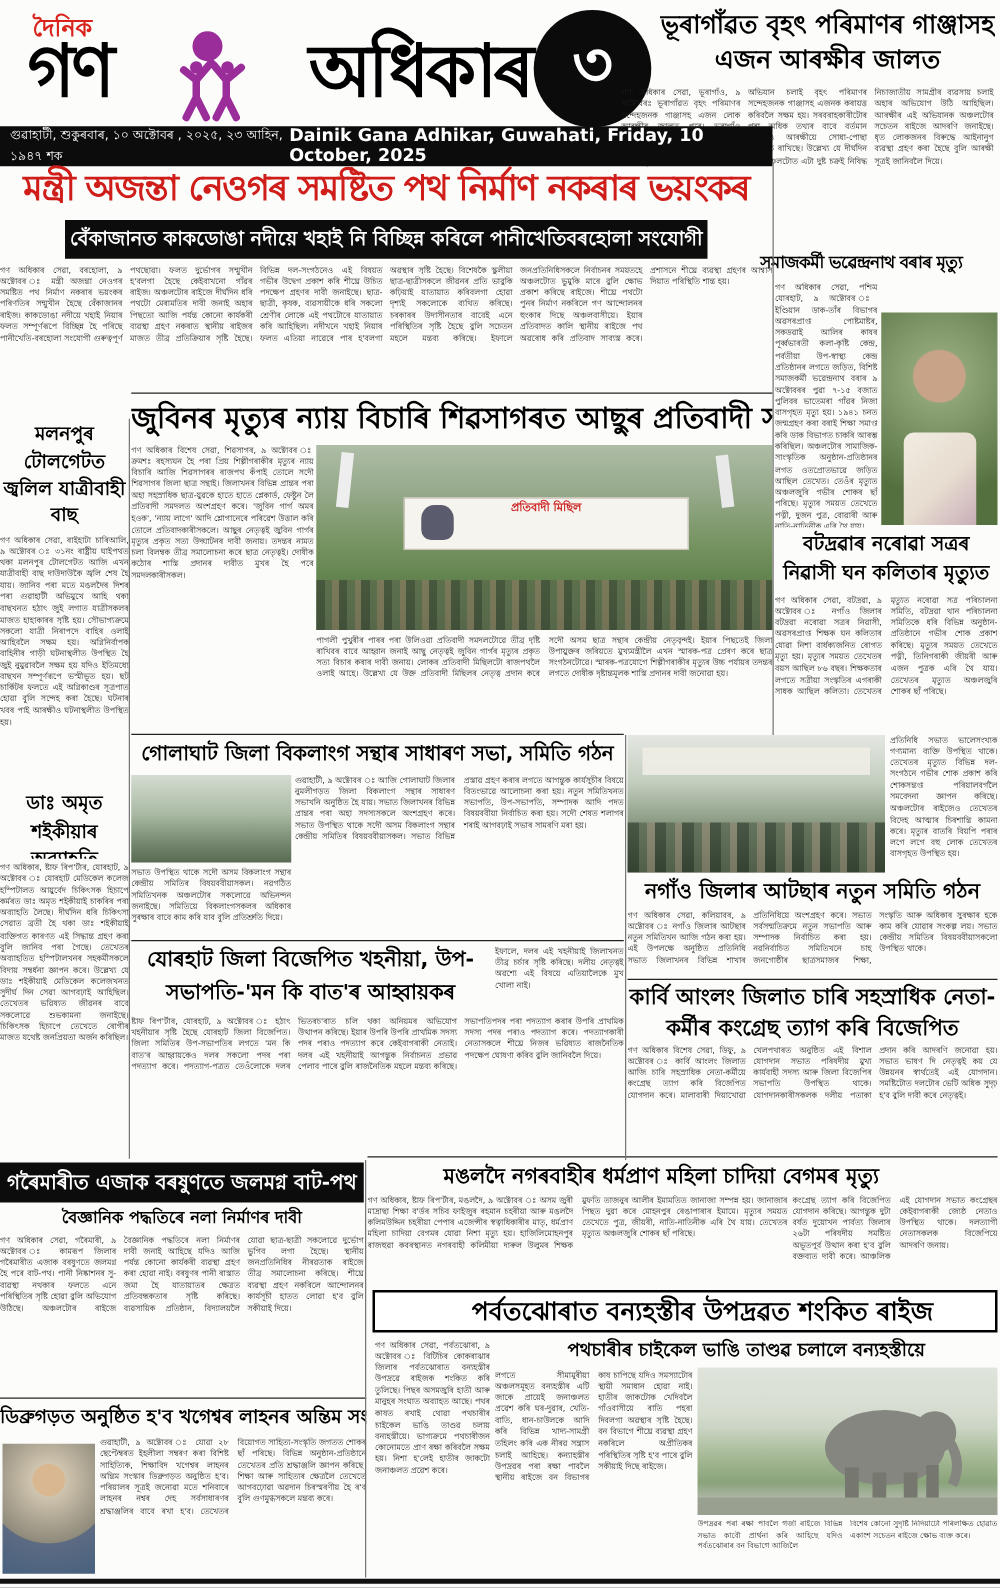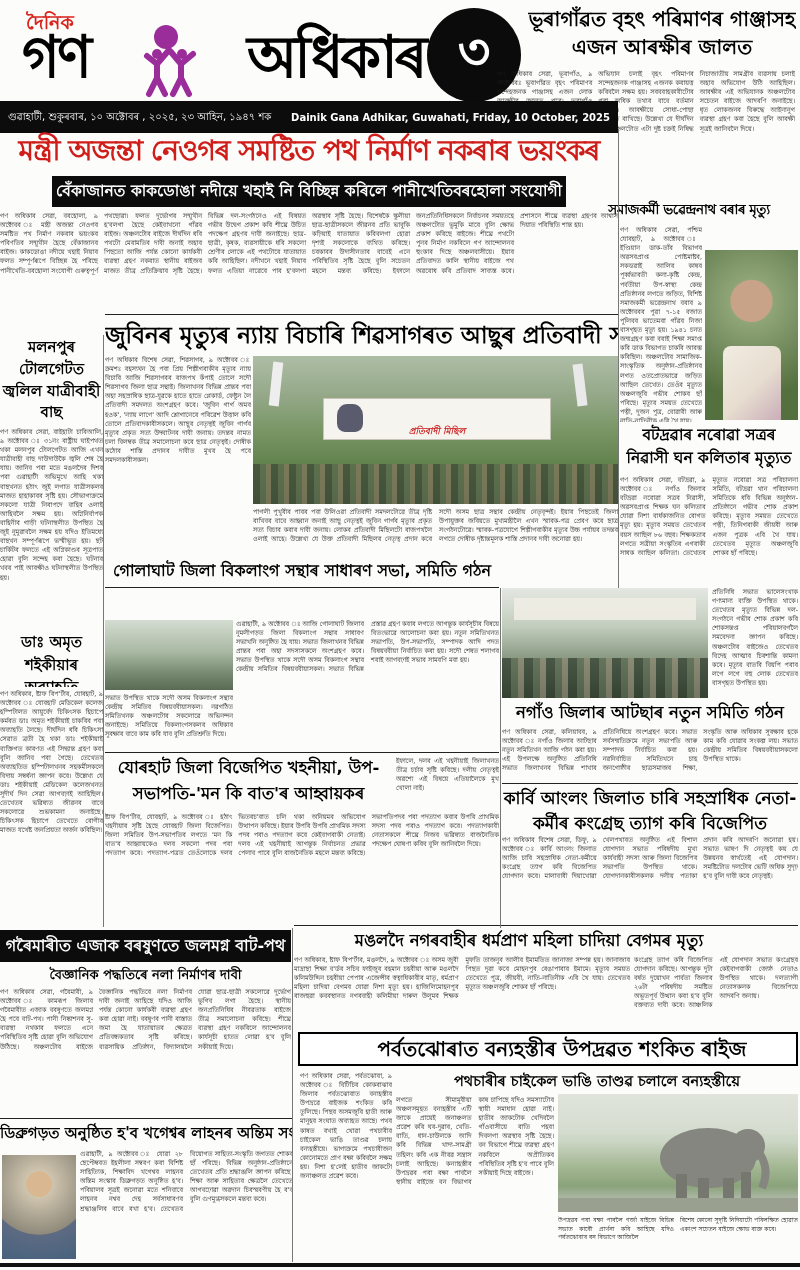--- a/index.html
+++ b/index.html
@@ -41,21 +41,21 @@
 
   <div class="abs" style="left:427px;top:8px;width:94px;height:94px;border-radius:50%;background:#0b0b0b;display:flex;align-items:center;justify-content:center;">
     <span style="color:#fff;font-size:50px;font-weight:bold;">৩</span>
   </div>
 
   <div class="abs hl" style="left:528px;top:6px;width:268px;height:62px;font-size:20px;line-height:1.38;">ভূৰাগাঁৱত বৃহৎ পৰিমাণৰ গাঞ্জাসহ এজন আৰক্ষীৰ জালত</div>
   <div class="abs btext c3" style="left:497px;top:70px;width:298px;height:134px;">গণ অধিকাৰ সেৱা, ভূৰাগাঁও, ৯ অক্টোবৰঃ ভূৰাগাঁৱত বৃহৎ পৰিমাণৰ সন্দেহজনক গাঞ্জাসহ এজন লোক আৰক্ষীৰ জালত পৰে। ভূৰাগাঁও আৰক্ষী থানাৰ অন্তৰ্গত বনমুৰি গাঁৱত আজি মৰিগাঁও আৰক্ষীৰ বিশেষ শাখা আৰু ভূৰাগাঁও আৰক্ষীয়ে যৌথভাৱে অভিযান চলাই বৃহৎ পৰিমাণৰ সন্দেহজনক গাঞ্জাসহ এজনক কৰায়ত্ত কৰিবলৈ সক্ষম হয়। সৰবৰাহকাৰীটোৰ পৰা অধিক তথ্যৰ বাবে বৰ্তমান ভূৰাগাঁও আৰক্ষীয়ে সোধা-পোছা অব্যাহত ৰাখিছে। উল্লেখ্য যে দীৰ্ঘদিন ধৰি অঞ্চলটোত এটা দুষ্ট চক্ৰই নিষিদ্ধ নিচাজাতীয় সামগ্ৰীৰ ব্যৱসায় চলাই অহাৰ অভিযোগ উঠি আহিছিল। আৰক্ষীৰ এই অভিযানক অঞ্চলটোৰ সচেতন ৰাইজে আদৰণি জনাইছে। ধৃত লোকজনৰ বিৰুদ্ধে আইনানুগ ব্যৱস্থা গ্ৰহণ কৰা হৈছে বুলি আৰক্ষী সূত্ৰই জানিবলৈ দিয়ে।</div>
 
   <div class="abs" style="left:0;top:101px;width:618px;height:23px;background:#0c0c0c;display:flex;align-items:center;justify-content:space-between;padding:16px 8px;">
     <span style="color:#fff;font-size:10px;">গুৱাহাটী, শুকুৰবাৰ, ১০ অক্টোবৰ , ২০২৫, ২৩ আহিন, ১৯৪৭ শক</span>
-    <span style="color:#fff;font-size:10px;font-weight:bold;">Dainik Gana Adhikar, Guwahati, Friday, 10 October, 2025</span>
+    <span style="color:#fff;font-size:14px;font-weight:bold;">Dainik Gana Adhikar, Guwahati, Friday, 10 October, 2025</span>
   </div>
 
   <div class="abs hl" style="left:0;top:129px;width:618px;height:44px;font-size:28px;line-height:44px;color:#cf1d1a;letter-spacing:-1px;">মন্ত্ৰী অজন্তা নেওগৰ সমষ্টিত পথ নিৰ্মাণ নকৰাৰ ভয়ংকৰ পৰিণতি</div>
   <div class="abs barhead" style="left:52px;top:176px;width:514px;height:31px;font-size:15.5px;line-height:31px;">বেঁকাজানত কাকডোঙা নদীয়ে খহাই নি বিচ্ছিন্ন কৰিলে পানীখেতিবৰহোলা সংযোগী গুৰুত্বপূৰ্ণ পথ</div>
   <div class="abs btext c6" style="left:0;top:212px;width:618px;height:120px;">গণ অধিকাৰ সেৱা, বৰহোলা, ৯ অক্টোবৰ ঃ মন্ত্ৰী অজন্তা নেওগৰ সমষ্টিত পথ নিৰ্মাণ নকৰাৰ ভয়ংকৰ পৰিণতিৰ সন্মুখীন হৈছে বেঁকাজানৰ ৰাইজ। কাকডোঙা নদীয়ে খহাই নিয়াৰ ফলত সম্পূৰ্ণৰূপে বিচ্ছিন্ন হৈ পৰিছে পানীখেতি-বৰহোলা সংযোগী গুৰুত্বপূৰ্ণ পথছোৱা। ফলত দুৰ্ভোগৰ সন্মুখীন হ'বলগা হৈছে কেইবাখনো গাঁৱৰ ৰাইজ। অঞ্চলটোৰ ৰাইজে দীৰ্ঘদিন ধৰি পথটো মেৰামতিৰ দাবী জনাই অহাৰ পিছতো আজি পৰ্যন্ত কোনো কাৰ্যকৰী ব্যৱস্থা গ্ৰহণ নকৰাত স্থানীয় ৰাইজৰ মাজত তীব্ৰ প্ৰতিক্ৰিয়াৰ সৃষ্টি হৈছে। বিভিন্ন দল-সংগঠনেও এই বিষয়ত গভীৰ উদ্বেগ প্ৰকাশ কৰি শীঘ্ৰে উচিত পদক্ষেপ গ্ৰহণৰ দাবী জনাইছে। ছাত্ৰ-ছাত্ৰী, কৃষক, ব্যৱসায়ীকে ধৰি সকলো শ্ৰেণীৰ লোকে এই পথটোৰে যাতায়াত কৰি আহিছিল। নদীখনে খহাই নিয়াৰ ফলত এতিয়া নাৱেৰে পাৰ হ'বলগা অৱস্থাৰ সৃষ্টি হৈছে। বিশেষকৈ স্কুলীয়া ছাত্ৰ-ছাত্ৰীসকলে জীৱনৰ প্ৰতি ভাবুকি কঢ়িয়াই যাতায়াত কৰিবলগা হোৱা দৃশ্যই সকলোকে ব্যথিত কৰিছে। চৰকাৰৰ উদাসীনতাৰ বাবেই এনে পৰিস্থিতিৰ সৃষ্টি হৈছে বুলি সচেতন মহলে মন্তব্য কৰিছে। ইফালে জনপ্ৰতিনিধিসকলে নিৰ্বাচনৰ সময়তহে অঞ্চলটোত ভুমুকি মাৰে বুলি ক্ষোভ প্ৰকাশ কৰিছে ৰাইজে। শীঘ্ৰে পথটো পুনৰ নিৰ্মাণ নকৰিলে গণ আন্দোলনৰ হুংকাৰ দিছে অঞ্চলবাসীয়ে। ইয়াৰ প্ৰতিবাদত কালি স্থানীয় ৰাইজে পথ অৱৰোধ কৰি প্ৰতিবাদ সাব্যস্ত কৰে। প্ৰশাসনে শীঘ্ৰে ব্যৱস্থা গ্ৰহণৰ আশ্বাস দিয়াত পৰিস্থিতি শান্ত হয়।</div>
 
   <div class="abs hl" style="left:600px;top:199px;width:178px;height:22px;font-size:13.5px;white-space:nowrap;letter-spacing:-0.5px;">সমাজকৰ্মী ভৱেন্দ্ৰনাথ বৰাৰ মৃত্যু</div>
   <div class="abs btext" style="left:620px;top:226px;width:82px;height:196px;">গণ অধিকাৰ সেৱা, পশ্চিম যোৰহাট, ৯ অক্টোবৰ ঃ ইণ্ডিয়ান ডাক-তাঁৰ বিভাগৰ অৱসৰপ্ৰাপ্ত পোষ্টমাষ্টৰ, সকডৱাই আলিৰ কাষৰ পূৰ্ব্বভাৰতী কলা-কৃষ্টি কেন্দ্ৰ, পৰ্বতীয়া উপ-স্বাস্থ্য কেন্দ্ৰ প্ৰতিষ্ঠানৰ লগতে জড়িত, বিশিষ্ট সমাজকৰ্মী ভৱেন্দ্ৰনাথ বৰাৰ ৯ অক্টোবৰৰ পুৱা ৭-১৫ বজাত পুলিবৰ ভাতেমৰা গাঁৱৰ নিজা বাসগৃহত মৃত্যু হয়। ১৯৪১ চনত জন্মগ্ৰহণ কৰা বৰাই শিক্ষা সমাপ্ত কৰি ডাক বিভাগত চাকৰি আৰম্ভ কৰিছিল। অঞ্চলটোৰ সামাজিক-সাংস্কৃতিক অনুষ্ঠান-প্ৰতিষ্ঠানৰ লগত ওতপ্ৰোতভাৱে জড়িত আছিল তেখেত। তেওঁৰ মৃত্যুত অঞ্চলজুৰি গভীৰ শোকৰ ছাঁ পৰিছে। মৃত্যুৰ সময়ত তেখেতে পত্নী, দুজন পুত্ৰ, বোৱাৰী আৰু নাতি-নাতিনীক এৰি থৈ যায়।</div>
   <div class="abs photo" style="left:705px;top:250px;width:93px;height:170px;background:radial-gradient(circle at 50% 30%,#c9a387 16%,#8fa578 17%,#55703f 75%);">
     <div style="position:absolute;left:18px;top:96px;width:58px;height:74px;background:linear-gradient(135deg,#f2ece2 0%,#e7ddd0 55%,#c9aeb8 100%);border-radius:8px 8px 0 0;"></div>
@@ -66,32 +66,32 @@
 
   <div class="abs hl" style="left:0;top:337px;width:103px;height:88px;font-size:15px;line-height:1.45;">মলনপুৰ টোলগেটত জ্বলিল যাত্ৰীবাহী বাছ</div>
   <div class="abs btext" style="left:0;top:428px;width:103px;height:200px;">গণ অধিকাৰ সেৱা, ৰাইহাটা চাৰিআলি, ৯ অক্টোবৰ ঃ ৩১নং ৰাষ্ট্ৰীয় ঘাইপথত থকা মলনপুৰ টোলগেটত আজি এখন যাত্ৰীবাহী বাছ দাউদাউকৈ জ্বলি শেষ হৈ যায়। জানিব পৰা মতে মঙলদৈৰ দিশৰ পৰা গুৱাহাটী অভিমুখে আহি থকা বাছখনত হঠাৎ জুই লগাত যাত্ৰীসকলৰ মাজত হাহাকাৰৰ সৃষ্টি হয়। সৌভাগ্যক্ৰমে সকলো যাত্ৰী নিৰাপদে বাহিৰ ওলাই আহিবলৈ সক্ষম হয়। অগ্নিনিৰ্বাপক বাহিনীৰ গাড়ী ঘটনাস্থলীত উপস্থিত হৈ জুই নুমুৱাবলৈ সক্ষম হয় যদিও ইতিমধ্যে বাছখন সম্পূৰ্ণৰূপে ভস্মীভূত হয়। ছট চাৰ্কিটৰ ফলতে এই অগ্নিকাণ্ডৰ সূত্ৰপাত হোৱা বুলি সন্দেহ কৰা হৈছে। ঘটনাৰ খবৰ পাই আৰক্ষীও ঘটনাস্থলীত উপস্থিত হয়।</div>
   <div class="abs hl" style="left:0;top:631px;width:103px;height:56px;font-size:15px;line-height:1.5;">ডাঃ অমৃত শইকীয়াৰ অব্যাহতি</div>
   <div class="abs btext" style="left:0;top:690px;width:103px;height:237px;">গণ অধিকাৰ, ষ্টাফ ৰিপ'ৰ্টাৰ, যোৰহাট, ৯ অক্টোবৰ ঃ যোৰহাট মেডিকেল কলেজ হস্পিটালত আয়ুৰ্বেদ চিকিৎসক হিচাপে কৰ্মৰত ডাঃ অমৃত শইকীয়াই চাকৰিৰ পৰা অব্যাহতি লৈছে। দীৰ্ঘদিন ধৰি চিকিৎসা সেৱাত ব্ৰতী হৈ থকা ডাঃ শইকীয়াই ব্যক্তিগত কাৰণত এই সিদ্ধান্ত গ্ৰহণ কৰা বুলি জানিব পৰা গৈছে। তেখেতৰ অব্যাহতিত হস্পিটালখনৰ সহকৰ্মীসকলে বিদায় সম্বৰ্ধনা জ্ঞাপন কৰে। উল্লেখ্য যে ডাঃ শইকীয়াই মেডিকেল কলেজখনত সুদীৰ্ঘ দিন সেৱা আগবঢ়াই আহিছিল। তেখেতৰ ভৱিষ্যত জীৱনৰ বাবে সকলোৱে শুভকামনা জনাইছে। চিকিৎসক হিচাপে তেখেতে ৰোগীৰ মাজত যথেষ্ট জনপ্ৰিয়তা অৰ্জন কৰিছিল।</div>
 
   <div class="abs rule-h" style="left:105px;top:314px;width:513px;"></div>
   <div class="abs hl" style="left:105px;top:317px;width:513px;height:36px;font-size:23px;line-height:36px;white-space:nowrap;">জুবিনৰ মৃত্যুৰ ন্যায় বিচাৰি শিৱসাগৰত আছুৰ প্ৰতিবাদী সমদল</div>
   <div class="abs btext" style="left:105px;top:356px;width:146px;height:232px;">গণ অধিকাৰ বিশেষ সেৱা, শিৱসাগৰ, ৯ অক্টোবৰ ঃ ক্ৰমশঃ ৰহস্যঘন হৈ পৰা প্ৰিয় শিল্পীগৰাকীৰ মৃত্যুৰ ন্যায় বিচাৰি আজি শিৱসাগৰৰ ৰাজপথ কঁপাই তোলে সদৌ শিৱসাগৰ জিলা ছাত্ৰ সন্থাই। জিলাখনৰ বিভিন্ন প্ৰান্তৰ পৰা অহা সহস্ৰাধিক ছাত্ৰ-যুৱকে হাতে হাতে প্লেকাৰ্ড, ফেষ্টুন লৈ প্ৰতিবাদী সমদলত অংশগ্ৰহণ কৰে। 'জুবিন গাৰ্গ অমৰ হওক', 'ন্যায় লাগে' আদি শ্লোগানেৰে পৰিৱেশ উত্তাল কৰি তোলে প্ৰতিবাদকাৰীসকলে। আছুৰ নেতৃত্বই জুবিন গাৰ্গৰ মৃত্যুৰ প্ৰকৃত সত্য উদ্ঘাটনৰ দাবী জনায়। তদন্তৰ নামত চলা বিলম্বক তীব্ৰ সমালোচনা কৰে ছাত্ৰ নেতৃত্বই। দোষীক কঠোৰ শাস্তি প্ৰদানৰ দাবীত মুখৰ হৈ পৰে সমদলকাৰীসকল।</div>
   <div class="abs photo" style="left:253px;top:356px;width:365px;height:148px;background:linear-gradient(180deg,#aebda6 0%,#93a787 28%,#74925f 55%,#5c7d49 78%,#46603a 100%);">
-    <div style="position:absolute;left:70px;top:42px;width:226px;height:40px;background:#f6f4ef;border:1px solid #c9c4ba;display:flex;align-items:flex-end;justify-content:center;font-style:italic;">
+    <div style="position:absolute;left:70px;top:42px;width:226px;height:40px;background:#f6f4ef;border:1px solid #c9c4ba;display:flex;align-items:flex-start;justify-content:center;">
       <span style="color:#c22;font-size:9px;font-weight:bold;">প্ৰতিবাদী মিছিল</span>
     </div>
     <div style="position:absolute;left:84px;top:48px;width:26px;height:28px;background:#5b5b6e;border-radius:40% 40% 30% 30%;"></div>
     <div style="position:absolute;left:0;top:108px;width:365px;height:40px;background:repeating-linear-gradient(90deg,#3f4a38 0 7px,#5b6a4e 7px 13px,#83785f 13px 18px);opacity:.75;"></div>
     <div style="position:absolute;left:18px;top:6px;width:10px;height:44px;background:#eee;transform:rotate(6deg);"></div>
     <div style="position:absolute;left:322px;top:8px;width:10px;height:42px;background:#e9e9e9;transform:rotate(-7deg);"></div>
   </div>
   <div class="abs btext c2" style="left:253px;top:508px;width:365px;height:80px;">পাগলী পুখুৰীৰ পাৰৰ পৰা উলিওৱা প্ৰতিবাদী সমদলটোৱে তীব্ৰ দৃষ্টি ৰাখিবৰ বাবে আহ্বান জনাই আছু নেতৃত্বই জুবিন গাৰ্গৰ মৃত্যুৰ প্ৰকৃত সত্য বিচাৰ কৰাৰ দাবী জনায়। লোকৰ প্ৰতিবাদী মিছিলটো ৰাজপথলৈ ওলাই আহে। উল্লেখ্য যে উক্ত প্ৰতিবাদী মিছিলৰ নেতৃত্ব প্ৰদান কৰে সদৌ অসম ছাত্ৰ সন্থাৰ কেন্দ্ৰীয় নেতৃবৃন্দই। ইয়াৰ পিছতেই জিলা উপায়ুক্তৰ জৰিয়তে মুখ্যমন্ত্ৰীলৈ এখন স্মাৰক-পত্ৰ প্ৰেৰণ কৰে ছাত্ৰ সংগঠনটোৱে। স্মাৰক-পত্ৰযোগে শিল্পীগৰাকীৰ মৃত্যুৰ উচ্চ পৰ্যায়ৰ তদন্তৰ লগতে দোষীক দৃষ্টান্তমূলক শাস্তি প্ৰদানৰ দাবী জনোৱা হয়।</div>
 
   <div class="abs rule-h" style="left:105px;top:587px;width:394px;"></div>
-  <div class="abs hl" style="left:105px;top:558px;width:394px;height:26px;font-size:16px;line-height:26px;white-space:nowrap;">গোলাঘাট জিলা বিকলাংগ সন্থাৰ সাধাৰণ সভা, সমিতি গঠন</div>
+  <div class="abs hl" style="left:105px;top:590px;width:394px;height:26px;font-size:16px;line-height:26px;white-space:nowrap;">গোলাঘাট জিলা বিকলাংগ সন্থাৰ সাধাৰণ সভা, সমিতি গঠন</div>
   <div class="abs photo" style="left:105px;top:620px;width:128px;height:70px;background:linear-gradient(180deg,#d4dcd1 0%,#a9b9a3 45%,#72846b 80%,#5a6b54 100%);"></div>
   <div class="abs btext" style="left:105px;top:694px;width:128px;height:60px;">সভাত উপস্থিত থাকে সদৌ অসম বিকলাংগ সন্থাৰ কেন্দ্ৰীয় সমিতিৰ বিষয়ববীয়াসকল। নৱগঠিত সমিতিখনক অঞ্চলটোৰ সকলোৱে অভিনন্দন জনাইছে। সমিতিয়ে বিকলাংগসকলৰ অধিকাৰ সুৰক্ষাৰ বাবে কাম কৰি যাব বুলি প্ৰতিশ্ৰুতি দিয়ে।</div>
   <div class="abs btext c2" style="left:236px;top:620px;width:263px;height:134px;">গুৱাহাটী, ৯ অক্টোবৰ ঃ আজি গোলাঘাট জিলাৰ নুমলীগড়ত জিলা বিকলাংগ সন্থাৰ সাধাৰণ সভাখনি অনুষ্ঠিত হৈ যায়। সভাত জিলাখনৰ বিভিন্ন প্ৰান্তৰ পৰা অহা সদস্যসকলে অংশগ্ৰহণ কৰে। সভাত উপস্থিত থাকে সদৌ অসম বিকলাংগ সন্থাৰ কেন্দ্ৰীয় সমিতিৰ বিষয়ববীয়াসকল। সভাত বিভিন্ন প্ৰস্তাৱ গ্ৰহণ কৰাৰ লগতে আগন্তুক কাৰ্যসূচীৰ বিষয়ে বিতংভাৱে আলোচনা কৰা হয়। নতুন সমিতিখনত সভাপতি, উপ-সভাপতি, সম্পাদক আদি পদত বিষয়ববীয়া নিৰ্বাচিত কৰা হয়। সদৌ শেষত শলাগৰ শৰাই আগবঢ়াই সভাৰ সামৰণি মৰা হয়।</div>
 
   <div class="abs photo" style="left:502px;top:588px;width:206px;height:110px;background:linear-gradient(180deg,#e4e7e2 0%,#c2cdbd 35%,#7d8f76 70%,#45543f 100%);">
     <div style="position:absolute;left:12px;top:10px;width:182px;height:22px;background:#f0ede4;opacity:.9;"></div>
     <div style="position:absolute;left:0;top:70px;width:206px;height:40px;background:repeating-linear-gradient(90deg,#2e3a2c 0 9px,#56644e 9px 16px,#8c8470 16px 22px);opacity:.7;"></div>
   </div>
   <div class="abs btext" style="left:712px;top:588px;width:86px;height:110px;">প্ৰতিনিধি সভাত ভালেসংখ্যক গণ্যমান্য ব্যক্তি উপস্থিত থাকে। তেখেতৰ মৃত্যুত বিভিন্ন দল-সংগঠনে গভীৰ শোক প্ৰকাশ কৰি শোকসন্তপ্ত পৰিয়ালবৰ্গলৈ সমবেদনা জ্ঞাপন কৰিছে। অঞ্চলটোৰ ৰাইজেও তেখেতৰ বিদেহ আত্মাৰ চিৰশান্তি কামনা কৰে। মৃত্যুৰ বাতৰি বিয়পি পৰাৰ লগে লগে বহু লোক তেখেতৰ বাসগৃহত উপস্থিত হয়।</div>
   <div class="abs hl" style="left:502px;top:700px;width:296px;height:26px;font-size:16.5px;line-height:26px;white-space:nowrap;">নগাঁও জিলাৰ আটছাৰ নতুন সমিতি গঠন</div>

